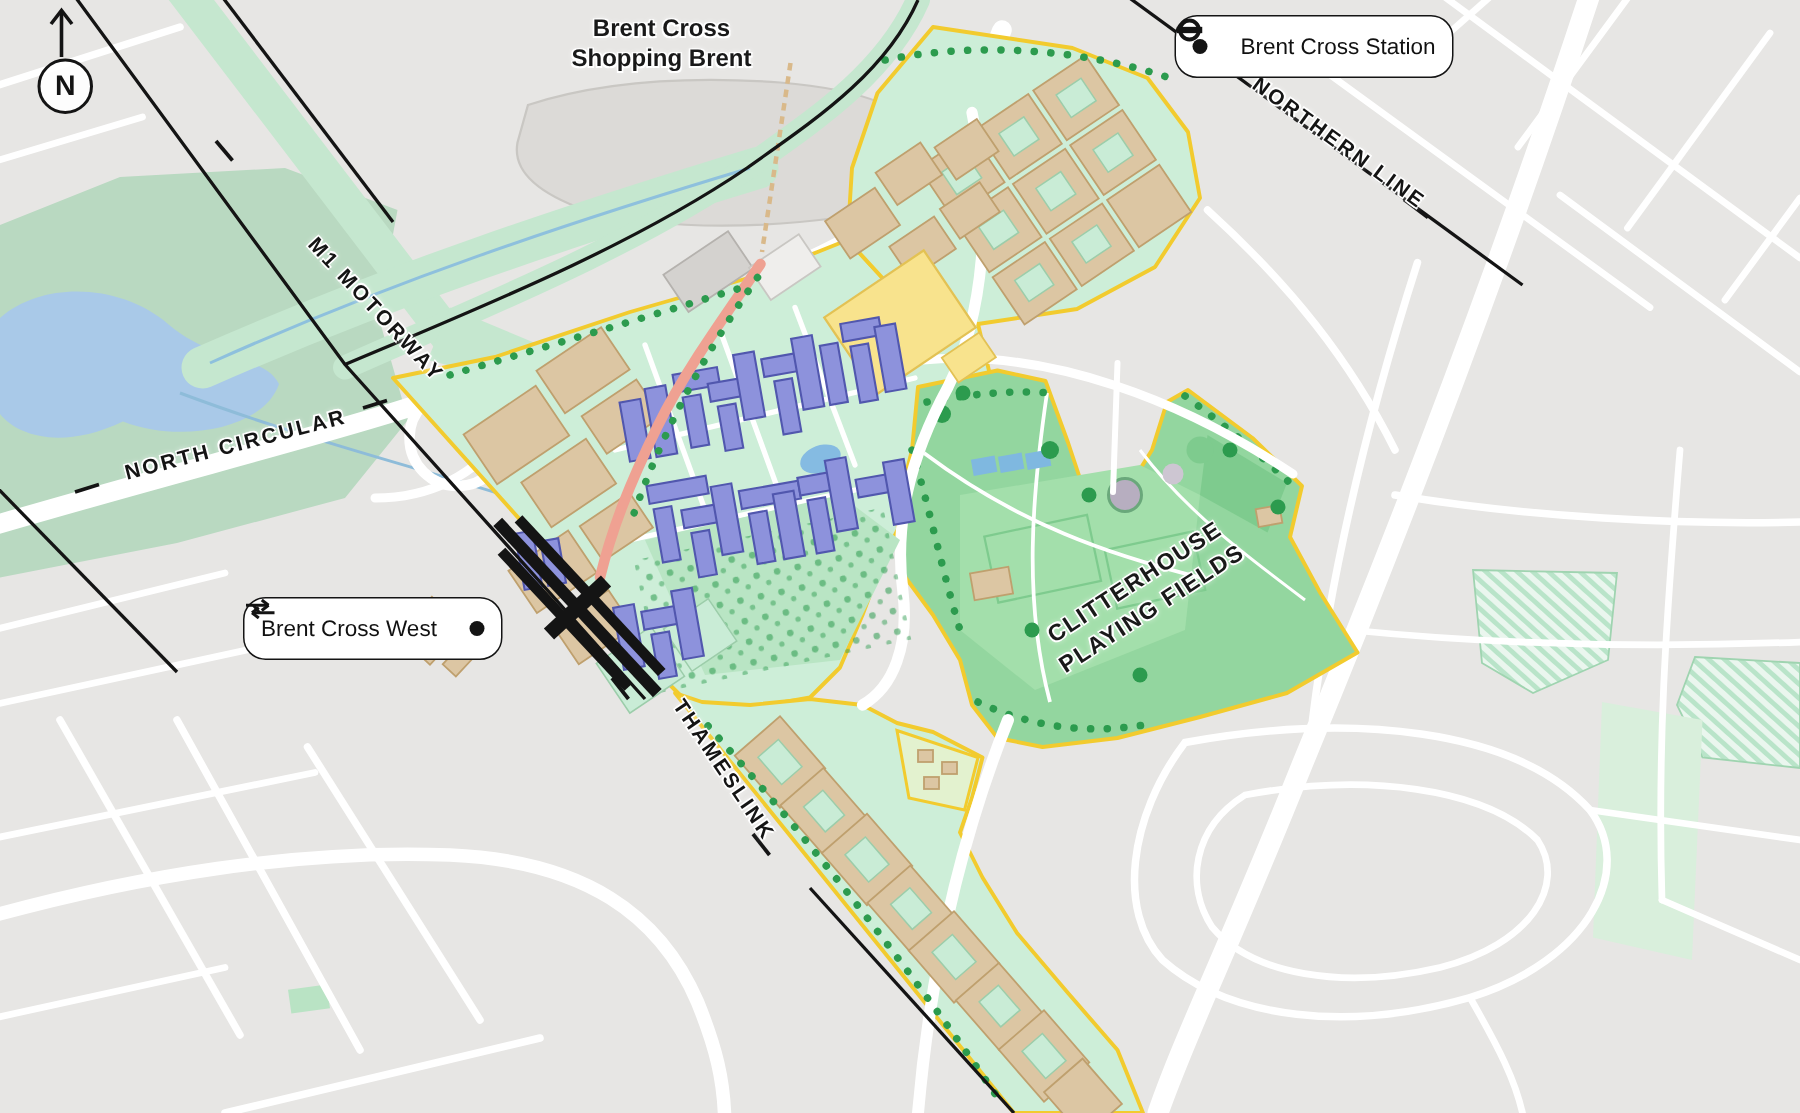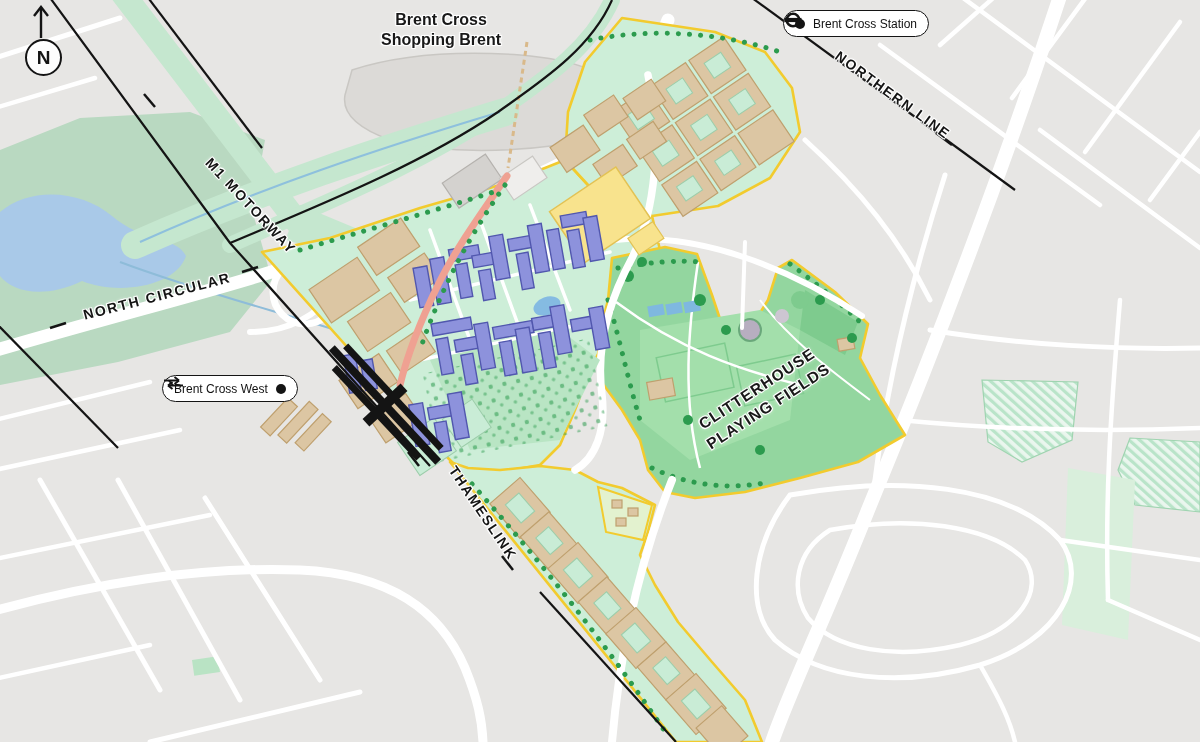--- a/index.html
+++ b/index.html
@@ -17,23 +17,23 @@
   .purple{fill:#8d92dc;stroke:#5157ae;stroke-width:1.4;}
   .treedots{stroke:#2c9b4e;stroke-width:5;fill:none;stroke-linecap:round;
             stroke-dasharray:0.1 11;}
   
   .maplabel{position:absolute;transform:translate(-50%,-50%);color:#141414;
     font-weight:600;letter-spacing:1.8px;font-size:14px;white-space:nowrap;
     text-shadow:-1px -1px 0 #fff,1px -1px 0 #fff,-1px 1px 0 #fff,1px 1px 0 #fff,0 0 4px #fff;}
   .arealabel{position:absolute;transform:translate(-50%,-50%);color:#191919;
     text-align:center;white-space:nowrap;
     text-shadow:-1px -1px 0 #fff,1px -1px 0 #fff,-1px 1px 0 #fff,1px 1px 0 #fff,0 0 4px #fff;}
-  .pill{position:absolute;display:flex;align-items:center;gap:8px;height:27px;
+  .pill{position:absolute;display:flex;align-items:center;gap:22px;height:42px;
     padding:0 11px;background:#fff;border:1.8px solid #141414;border-radius:15px;
-    font-size:12px;font-weight:500;color:#111;box-sizing:border-box;white-space:nowrap;}
+    font-size:15px;font-weight:500;color:#111;box-sizing:border-box;white-space:nowrap;}
   .dot{width:10px;height:10px;border-radius:50%;background:#141414;flex:0 0 auto;}
   #compass{position:absolute;left:25px;top:39px;width:33px;height:33px;border-radius:50%;
     border:2.4px solid #141414;background:rgba(255,255,255,.9);display:flex;
     align-items:center;justify-content:center;font-weight:700;font-size:19px;color:#141414;}
 </style>
 </head>
 <body>
 
 <div id="stage">
 
@@ -368,21 +368,21 @@
 
   <div class="pill" style="left:783px;top:10px;">
     <span class="dot"></span>
     <svg width="18" height="18" viewBox="0 0 18 18">
       <circle cx="9" cy="9" r="6.3" fill="none" stroke="#141414" stroke-width="2.6"></circle>
       <rect x="0.5" y="6.9" width="17" height="4.2" fill="#141414"></rect>
     </svg>
     <span>Brent Cross Station</span>
   </div>
 
-  <div class="pill" style="left:162px;top:375px;">
+  <div class="pill" style="left:162px;top:398px;">
     <svg width="21" height="14" viewBox="0 0 21 14">
       <g stroke="#141414" stroke-width="2" fill="none">
         <path d="M1,4.5 H16"></path>
           <path d="M16,4.5 L11.5,1"></path>
           <path d="M16,4.5 L11.5,8"></path>
         <path d="M20,9.5 H5"></path>
           <path d="M5,9.5 L9.5,6"></path>
           <path d="M5,9.5 L9.5,13"></path>
         <path d="M6,4.5 L10,9.5"></path>
       </g>

